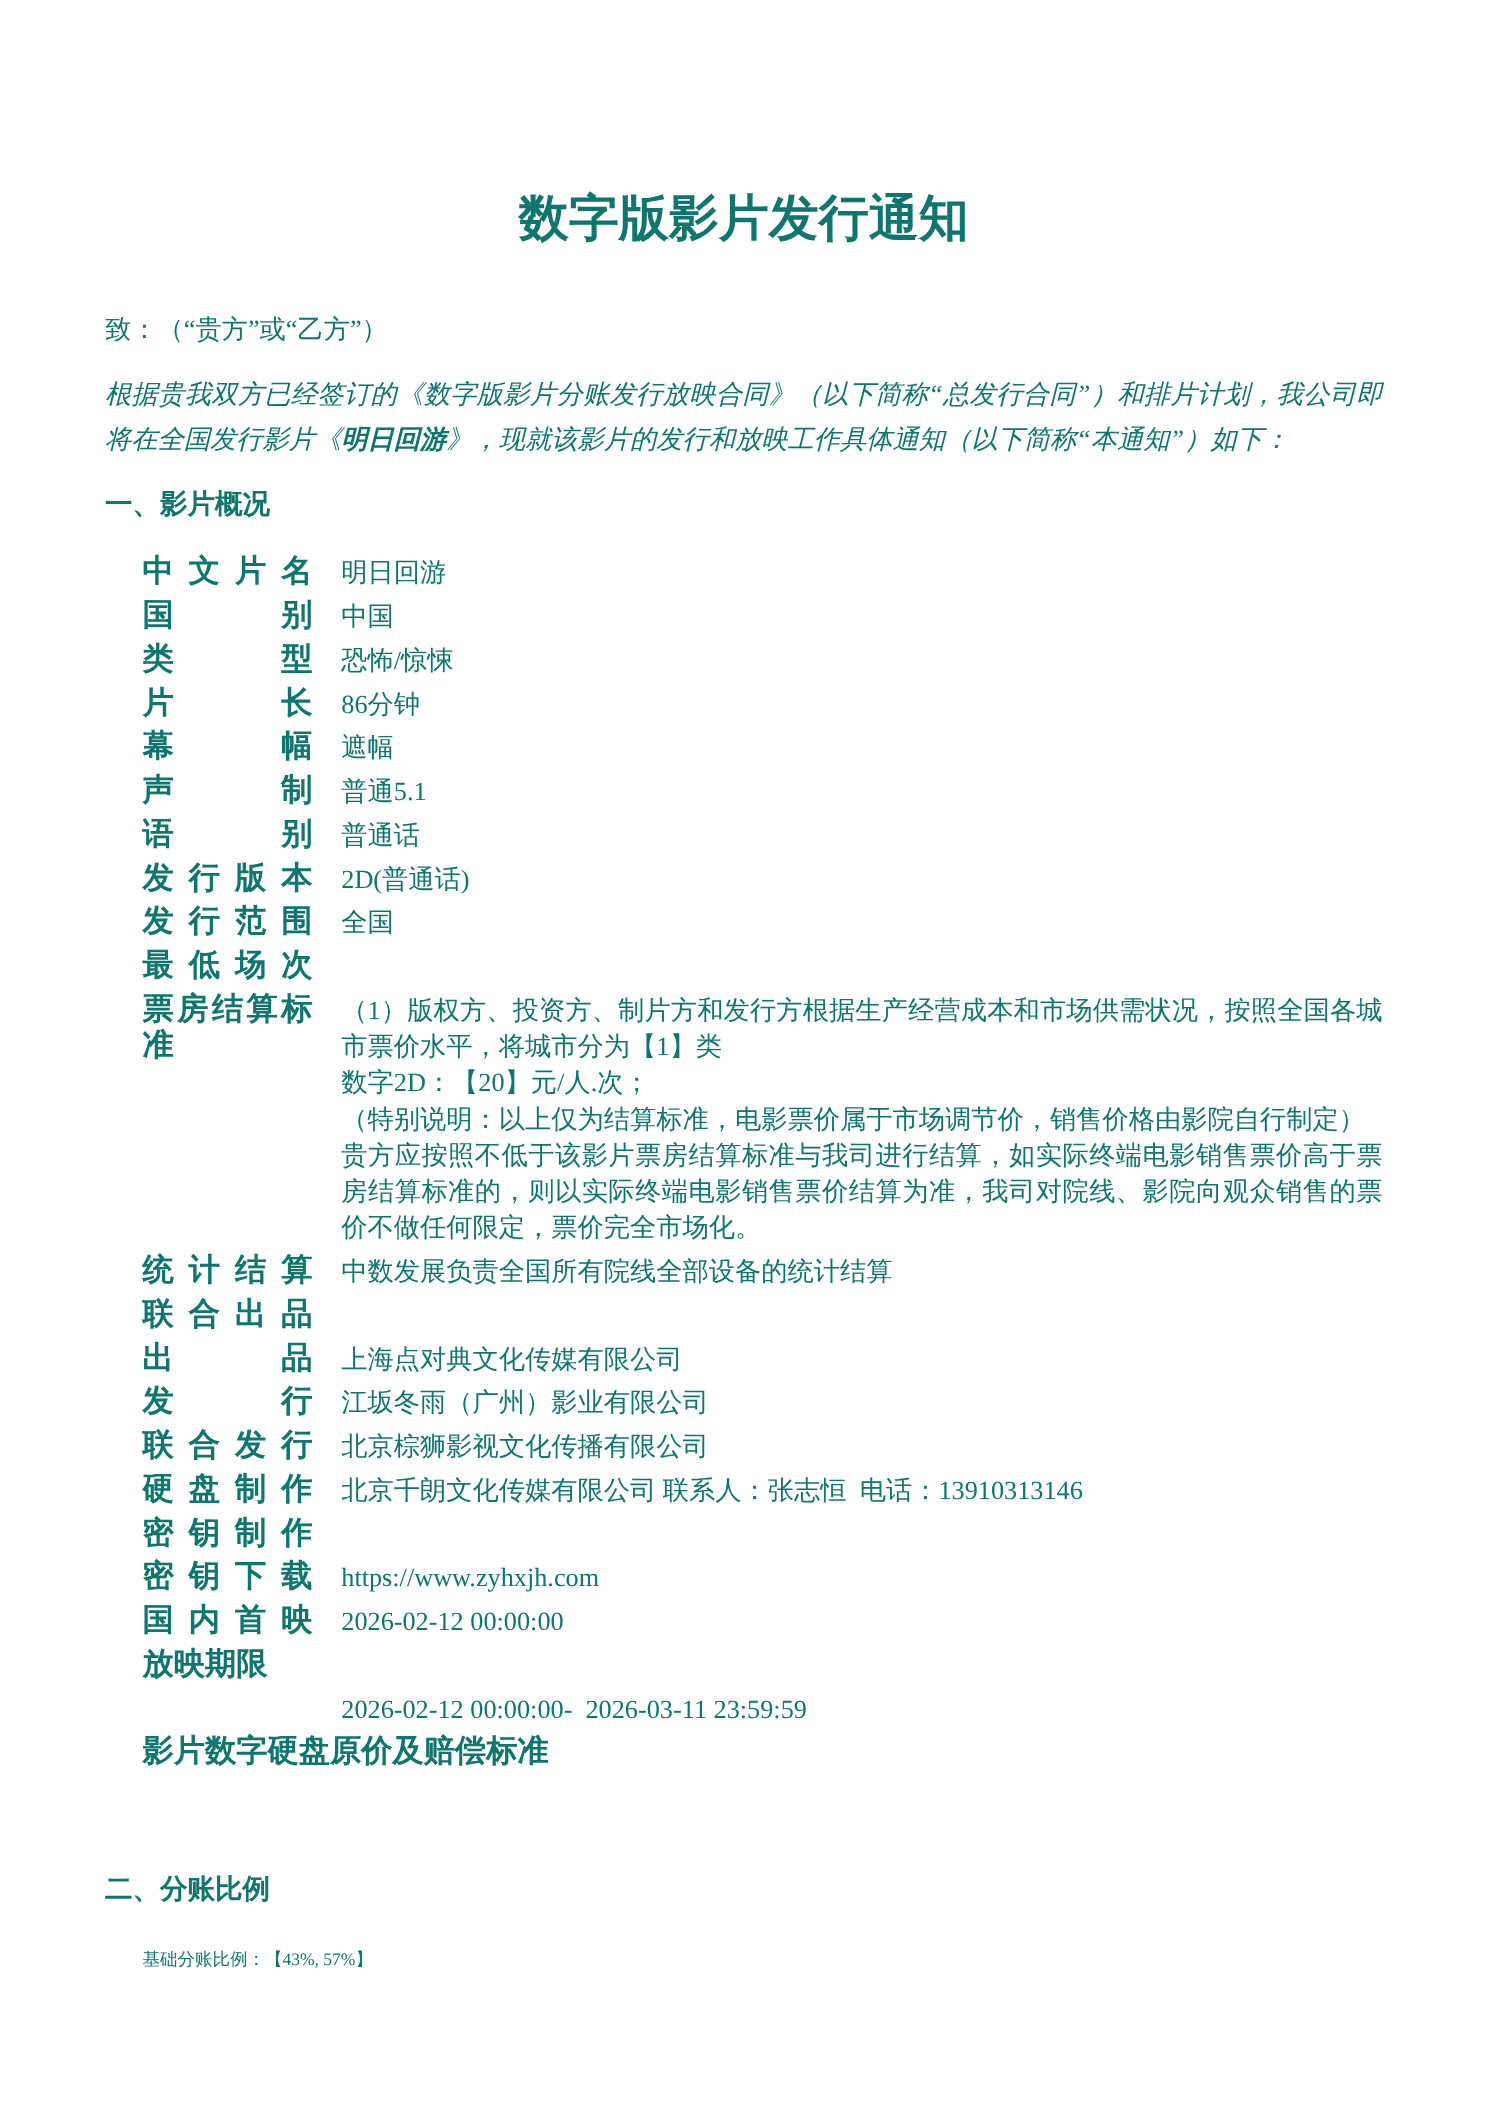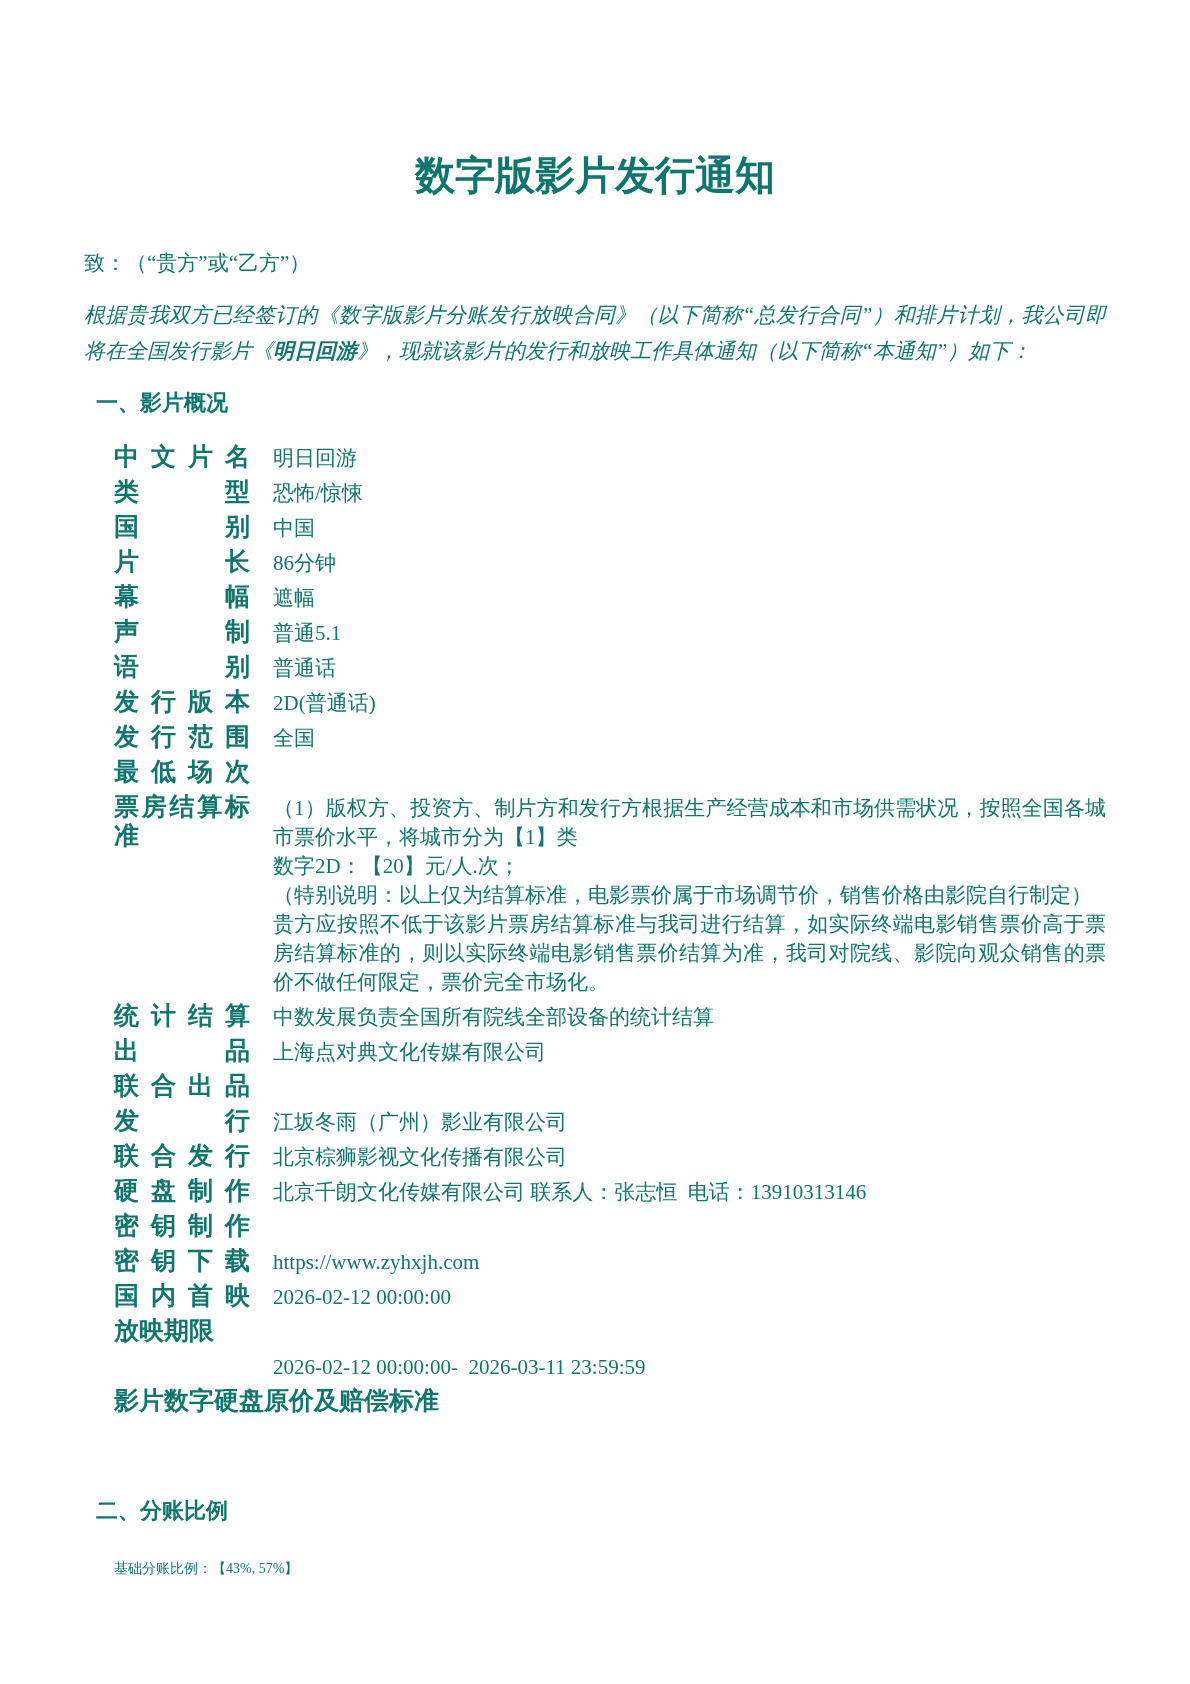--- a/index.html
+++ b/index.html
@@ -25,21 +25,21 @@
   }
   .intro {
     position:absolute; top:297px; left:84px; width:1022px;
     margin:0;
     font-size:21px; line-height:36px;
     text-align:justify;
     font-style:italic;
   }
   .intro .film { font-weight:bold; }
   .sec-heading {
-    position:absolute; left:96px;
+    position:absolute; left:84px;
     margin:0;
     font-family:"Liberation Sans", sans-serif;
     font-weight:bold;
     font-size:22px; line-height:29px;
   }
   .heading-1 { top:388px; }
   .heading-2 { top:1496px; }
   .fields {
     position:absolute; top:444px; left:114px; width:992px;
   }
@@ -80,26 +80,26 @@
 
   <h2 class="sec-heading heading-1">一、影片概况</h2>
 
   <div class="fields">
 
     <div class="row">
       <span class="label">中文片名</span>
       <span class="value">明日回游</span>
     </div>
     <div class="row">
+      <span class="label">国别</span>
+      <span class="value">中国</span>
+    </div>
+    <div class="row">
       <span class="label">类型</span>
       <span class="value">恐怖/惊悚</span>
-    </div>
-    <div class="row">
-      <span class="label">国别</span>
-      <span class="value">中国</span>
     </div>
     <div class="row">
       <span class="label">片长</span>
       <span class="value">86分钟</span>
     </div>
     <div class="row">
       <span class="label">幕幅</span>
       <span class="value">遮幅</span>
     </div>
     <div class="row">
@@ -129,26 +129,26 @@
         <div>数字2D：【20】元/人.次；</div>
         <div>（特别说明：以上仅为结算标准，电影票价属于市场调节价，销售价格由影院自行制定）</div>
         <div>贵方应按照不低于该影片票房结算标准与我司进行结算，如实际终端电影销售票价高于票房结算标准的，则以实际终端电影销售票价结算为准，我司对院线、影院向观众销售的票价不做任何限定，票价完全市场化。</div>
       </div>
     </div>
     <div class="row">
       <span class="label">统计结算</span>
       <span class="value">中数发展负责全国所有院线全部设备的统计结算</span>
     </div>
     <div class="row">
+      <span class="label">联合出品</span>
+      <span class="value"></span>
+    </div>
+    <div class="row">
       <span class="label">出品</span>
       <span class="value">上海点对典文化传媒有限公司</span>
-    </div>
-    <div class="row">
-      <span class="label">联合出品</span>
-      <span class="value"></span>
     </div>
     <div class="row">
       <span class="label">发行</span>
       <span class="value">江坂冬雨（广州）影业有限公司</span>
     </div>
     <div class="row">
       <span class="label">联合发行</span>
       <span class="value">北京棕狮影视文化传播有限公司</span>
     </div>
     <div class="row">

